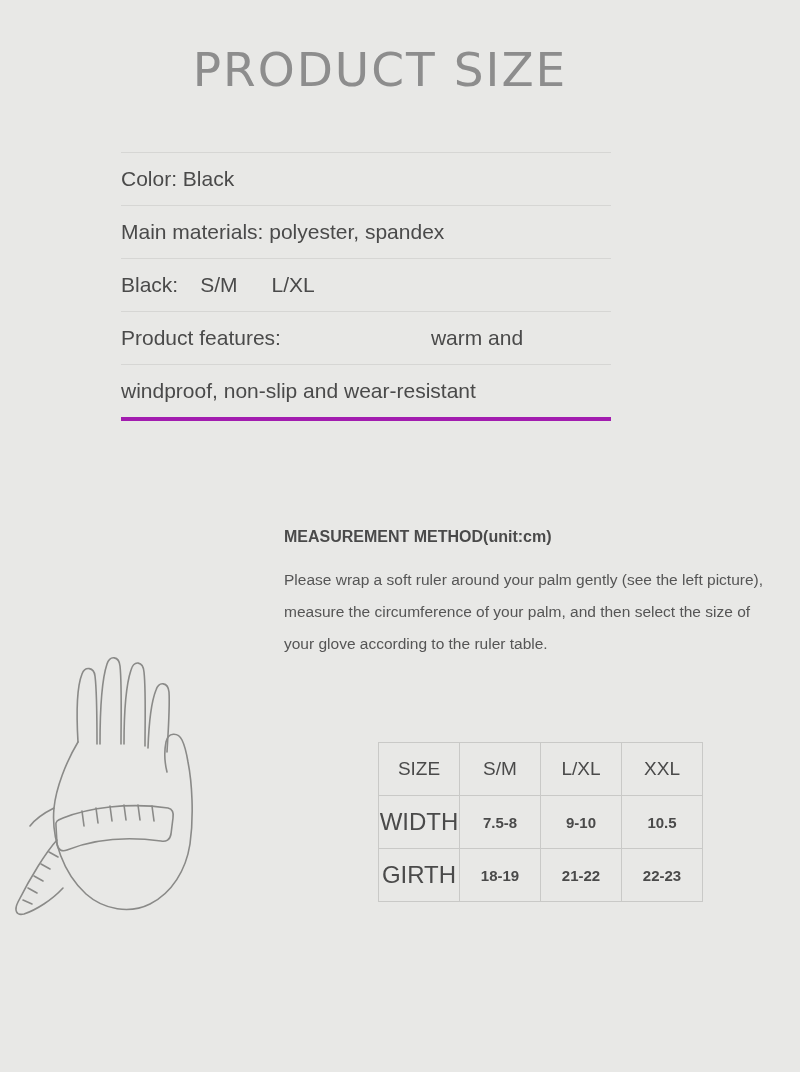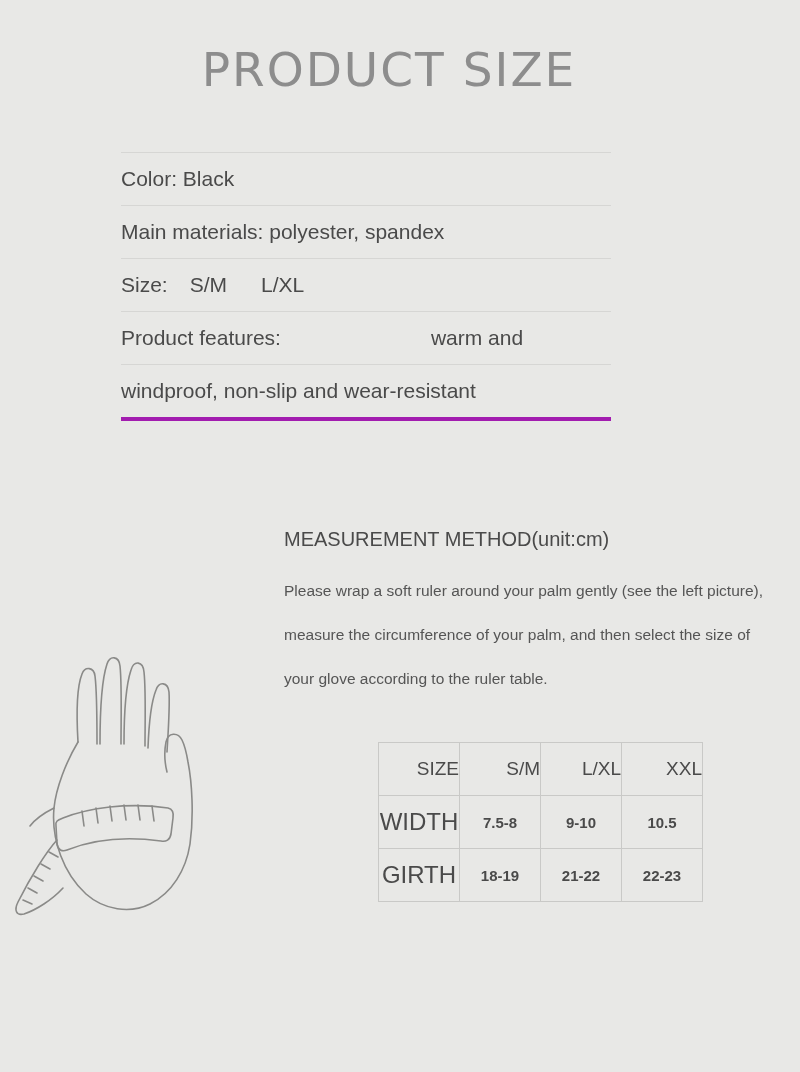--- a/index.html
+++ b/index.html
@@ -25,21 +25,20 @@
     position: absolute;
     top: 42px;
     left: 0;
     width: 760px;
     text-align: center;
     font-size: 47px;
     letter-spacing: 2px;
     color: #8d8d8d;
     font-weight: 400;
     font-family: "DejaVu Sans", sans-serif;
-    margin-left: 9px;
   }
 
   
   .spec-list {
     position: absolute;
     top: 152px;
     left: 121px;
     width: 490px;
   }
   .spec-row {
@@ -58,29 +57,29 @@
   .spec-row.feature-row .feat-gap { display: inline-block; width: 150px; }
 
   
   .measure-block {
     position: absolute;
     top: 528px;
     left: 284px;
     width: 500px;
   }
   .measure-title {
-    font-size: 20px;
+    font-size: 16px;
     color: #4a4a4a;
     margin: 0 0 18px 0;
-    font-weight: 400;
+    font-weight: 700;
   }
   .measure-text {
     font-size: 15.5px;
     color: #555;
-    line-height: 44px;
+    line-height: 32px;
     margin: 0;
     width: 490px;
   }
 
   
   .size-table {
     position: absolute;
     top: 742px;
     left: 378px;
     border-collapse: collapse;
@@ -89,21 +88,20 @@
     border: 1px solid #c9c9c7;
     text-align: center;
     color: #4a4a4a;
     font-weight: 400;
     padding: 0;
   }
   .size-table .hdr-cell {
     font-size: 19px;
     height: 52px;
     width: 80px;
-    text-align: right;
   }
   .size-table .row-lbl {
     font-size: 24px;
     height: 52px;
     width: 80px;
   }
   .size-table .val-cell {
     font-size: 15px;
     height: 52px;
     width: 80px;
@@ -135,21 +133,21 @@
   <div class="title">PRODUCT SIZE</div>
 
   <div class="spec-list">
     <div class="spec-row">
       <span>Color: Black</span>
     </div>
     <div class="spec-row">
       <span>Main materials: polyester, spandex</span>
     </div>
     <div class="spec-row size-row">
-      <span>Size:</span><span class="gap1"></span><span>S/M</span><span class="gap2"></span><span>L/XL</span>
+      <span>Black:</span><span class="gap1"></span><span>S/M</span><span class="gap2"></span><span>L/XL</span>
     </div>
     <div class="spec-row feature-row">
       <span>Product features:</span><span class="feat-gap"></span><span>warm and</span>
     </div>
     <div class="spec-row">
       <span>windproof, non-slip and wear-resistant</span>
     </div>
   </div>
 
   <div class="measure-block">

